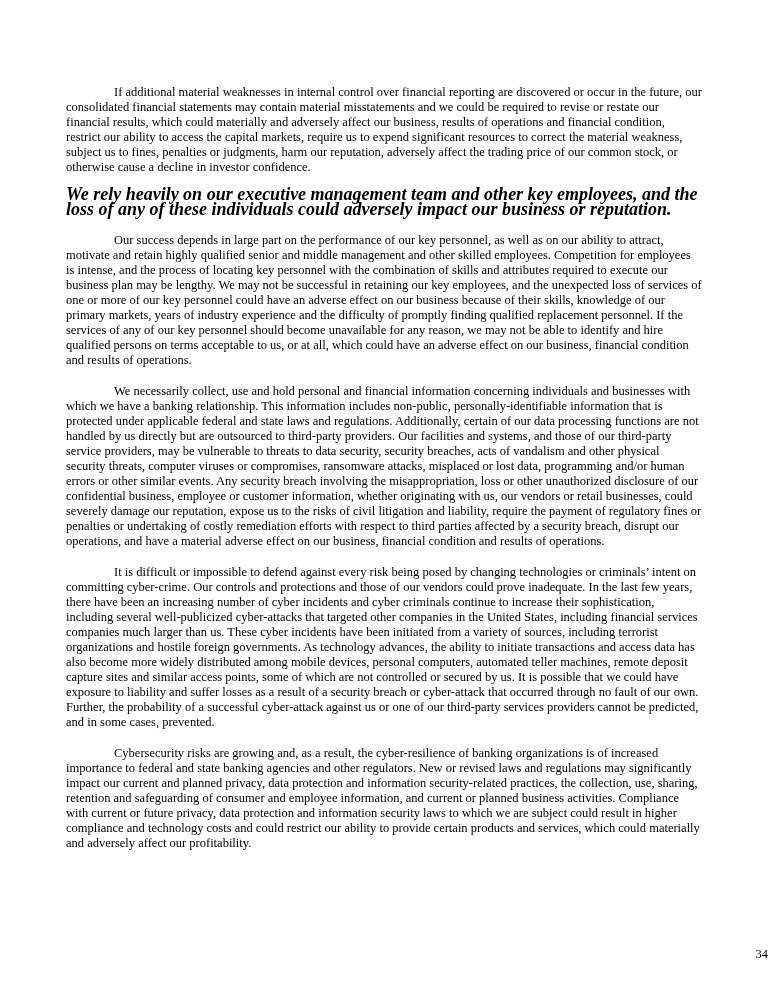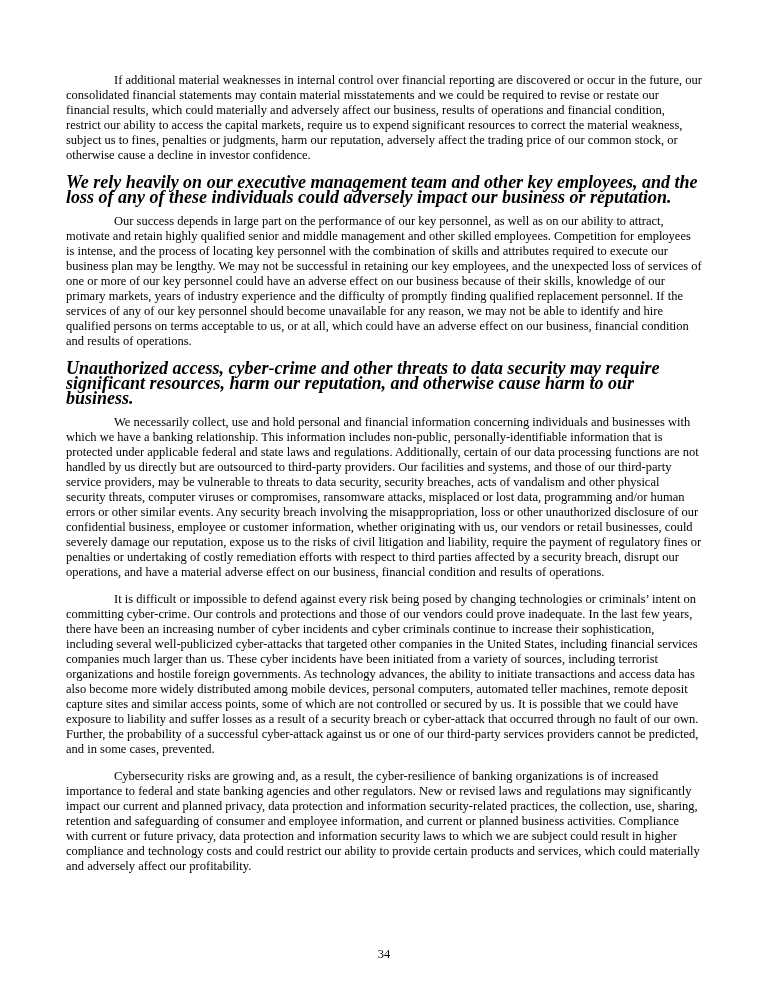--- a/index.html
+++ b/index.html
@@ -20,56 +20,55 @@
     position: absolute;
     top: 69px;
     left: 66px;
     width: 636px;
   }
   .para {
     font-size: 12.5px;
     line-height: 15px;
     text-align: left;
     text-indent: 48px;
-    margin: 4px 0 12px 0;
+    margin: 16px 0 12px 0;
     color: #000000;
   }
   .heading {
     font-size: 18px;
     line-height: 15px;
     font-weight: 700;
     font-style: italic;
     text-align: left;
     text-indent: 0;
     margin: 2px 0 9px 0;
     color: #000000;
   }
   .page-number {
     position: absolute;
     top: 947px;
     left: 0;
     width: 768px;
-    text-align: center;
+    text-align: right;
     font-size: 12.5px;
     line-height: 15px;
     color: #000000;
   }
 </style>
 </head>
 <body>
 
 <div class="page">
   <div class="content">
     <p class="para">If additional material weaknesses in internal control over financial reporting are discovered or occur in the future, our consolidated financial statements may contain material misstatements and we could be required to revise or restate our financial results, which could materially and adversely affect our business, results of operations and financial condition, restrict our ability to access the capital markets, require us to expend significant resources to correct the material weakness, subject us to fines, penalties or judgments, harm our reputation, adversely affect the trading price of our common stock, or otherwise cause a decline in investor confidence.</p>
 
     <h2 class="heading">We rely heavily on our executive management team and other key employees, and the loss of any of these individuals could adversely impact our business or reputation.</h2>
 
     <p class="para">Our success depends in large part on the performance of our key personnel, as well as on our ability to attract, motivate and retain highly qualified senior and middle management and other skilled employees. Competition for employees is intense, and the process of locating key personnel with the combination of skills and attributes required to execute our business plan may be lengthy. We may not be successful in retaining our key employees, and the unexpected loss of services of one or more of our key personnel could have an adverse effect on our business because of their skills, knowledge of our primary markets, years of industry experience and the difficulty of promptly finding qualified replacement personnel. If the services of any of our key personnel should become unavailable for any reason, we may not be able to identify and hire qualified persons on terms acceptable to us, or at all, which could have an adverse effect on our business, financial condition and results of operations.</p>
 
-    <h2 class="heading">Unauthorized access, cyber-crime and other threats to data security may require significant resources, harm our reputation, and otherwise cause harm to our business.</h2>
 
     <p class="para">We necessarily collect, use and hold personal and financial information concerning individuals and businesses with which we have a banking relationship. This information includes non-public, personally-identifiable information that is protected under applicable federal and state laws and regulations. Additionally, certain of our data processing functions are not handled by us directly but are outsourced to third-party providers. Our facilities and systems, and those of our third-party service providers, may be vulnerable to threats to data security, security breaches, acts of vandalism and other physical security threats, computer viruses or compromises, ransomware attacks, misplaced or lost data, programming and/or human errors or other similar events. Any security breach involving the misappropriation, loss or other unauthorized disclosure of our confidential business, employee or customer information, whether originating with us, our vendors or retail businesses, could severely damage our reputation, expose us to the risks of civil litigation and liability, require the payment of regulatory fines or penalties or undertaking of costly remediation efforts with respect to third parties affected by a security breach, disrupt our operations, and have a material adverse effect on our business, financial condition and results of operations.</p>
 
     <p class="para">It is difficult or impossible to defend against every risk being posed by changing technologies or criminals’ intent on committing cyber-crime. Our controls and protections and those of our vendors could prove inadequate. In the last few years, there have been an increasing number of cyber incidents and cyber criminals continue to increase their sophistication, including several well-publicized cyber-attacks that targeted other companies in the United States, including financial services companies much larger than us. These cyber incidents have been initiated from a variety of sources, including terrorist organizations and hostile foreign governments. As technology advances, the ability to initiate transactions and access data has also become more widely distributed among mobile devices, personal computers, automated teller machines, remote deposit capture sites and similar access points, some of which are not controlled or secured by us. It is possible that we could have exposure to liability and suffer losses as a result of a security breach or cyber-attack that occurred through no fault of our own. Further, the probability of a successful cyber-attack against us or one of our third-party services providers cannot be predicted, and in some cases, prevented.</p>
 
     <p class="para">Cybersecurity risks are growing and, as a result, the cyber-resilience of banking organizations is of increased importance to federal and state banking agencies and other regulators. New or revised laws and regulations may significantly impact our current and planned privacy, data protection and information security-related practices, the collection, use, sharing, retention and safeguarding of consumer and employee information, and current or planned business activities. Compliance with current or future privacy, data protection and information security laws to which we are subject could result in higher compliance and technology costs and could restrict our ability to provide certain products and services, which could materially and adversely affect our profitability.</p>
   </div>
 
   <div class="page-number">34</div>
 </div>

